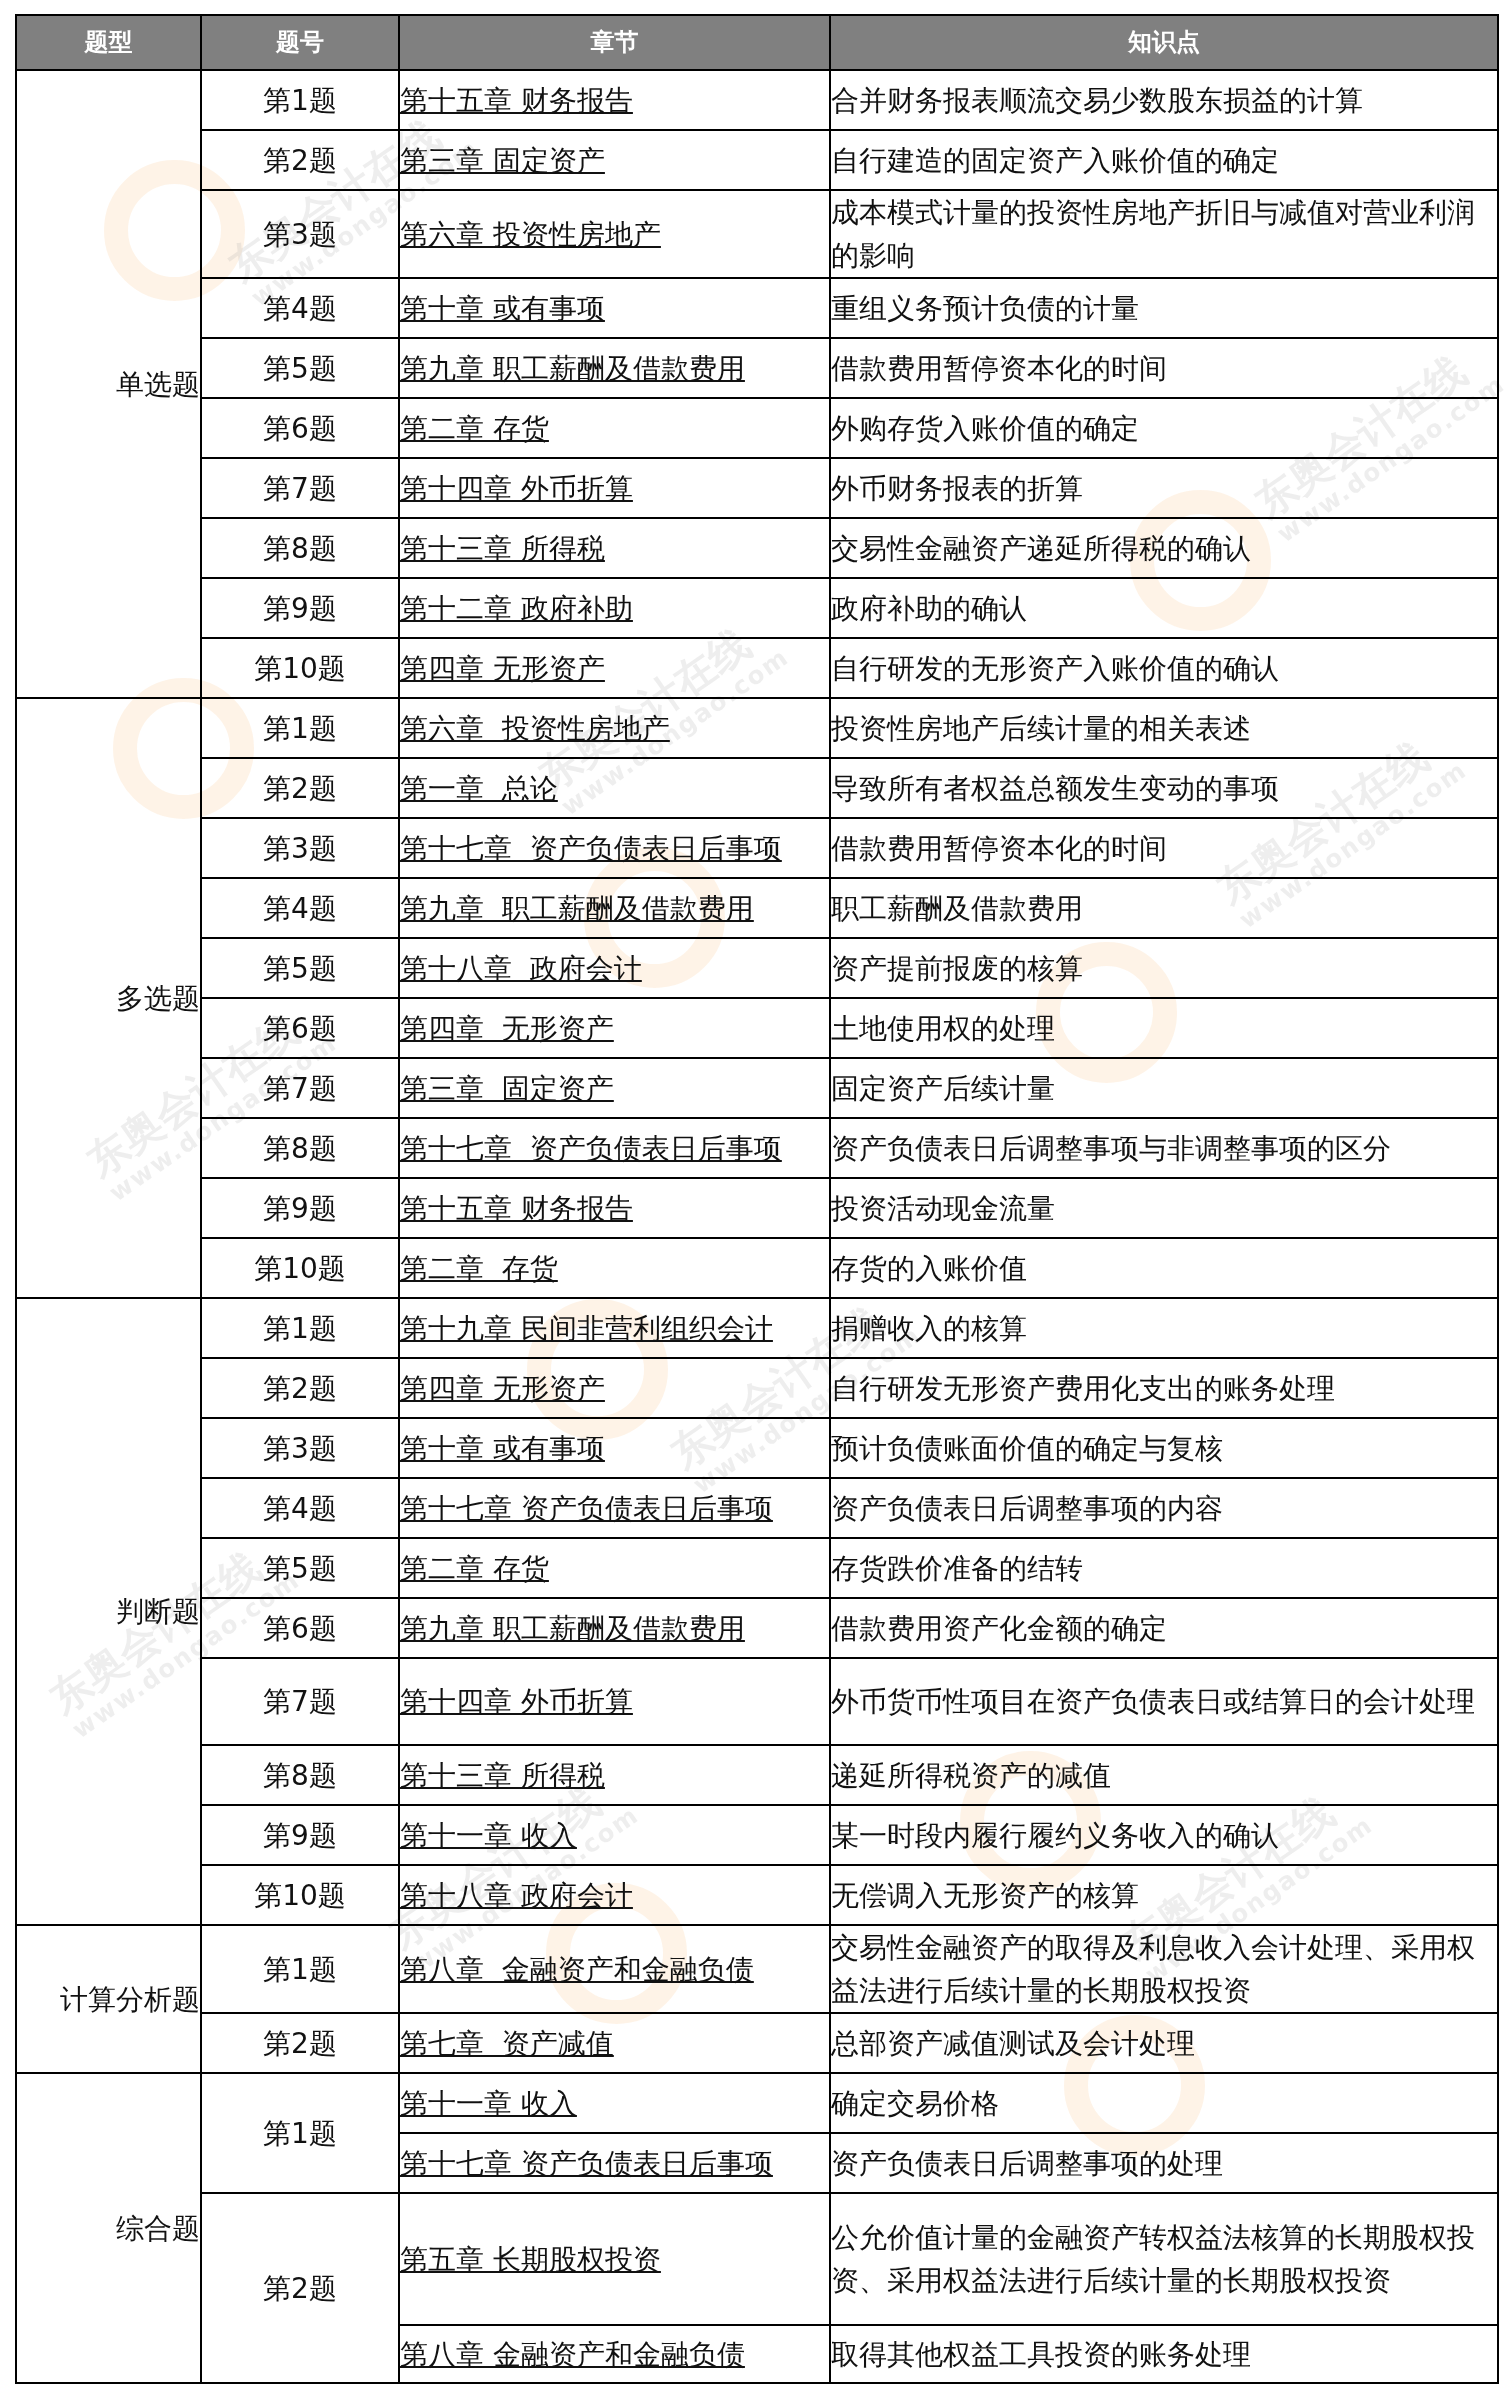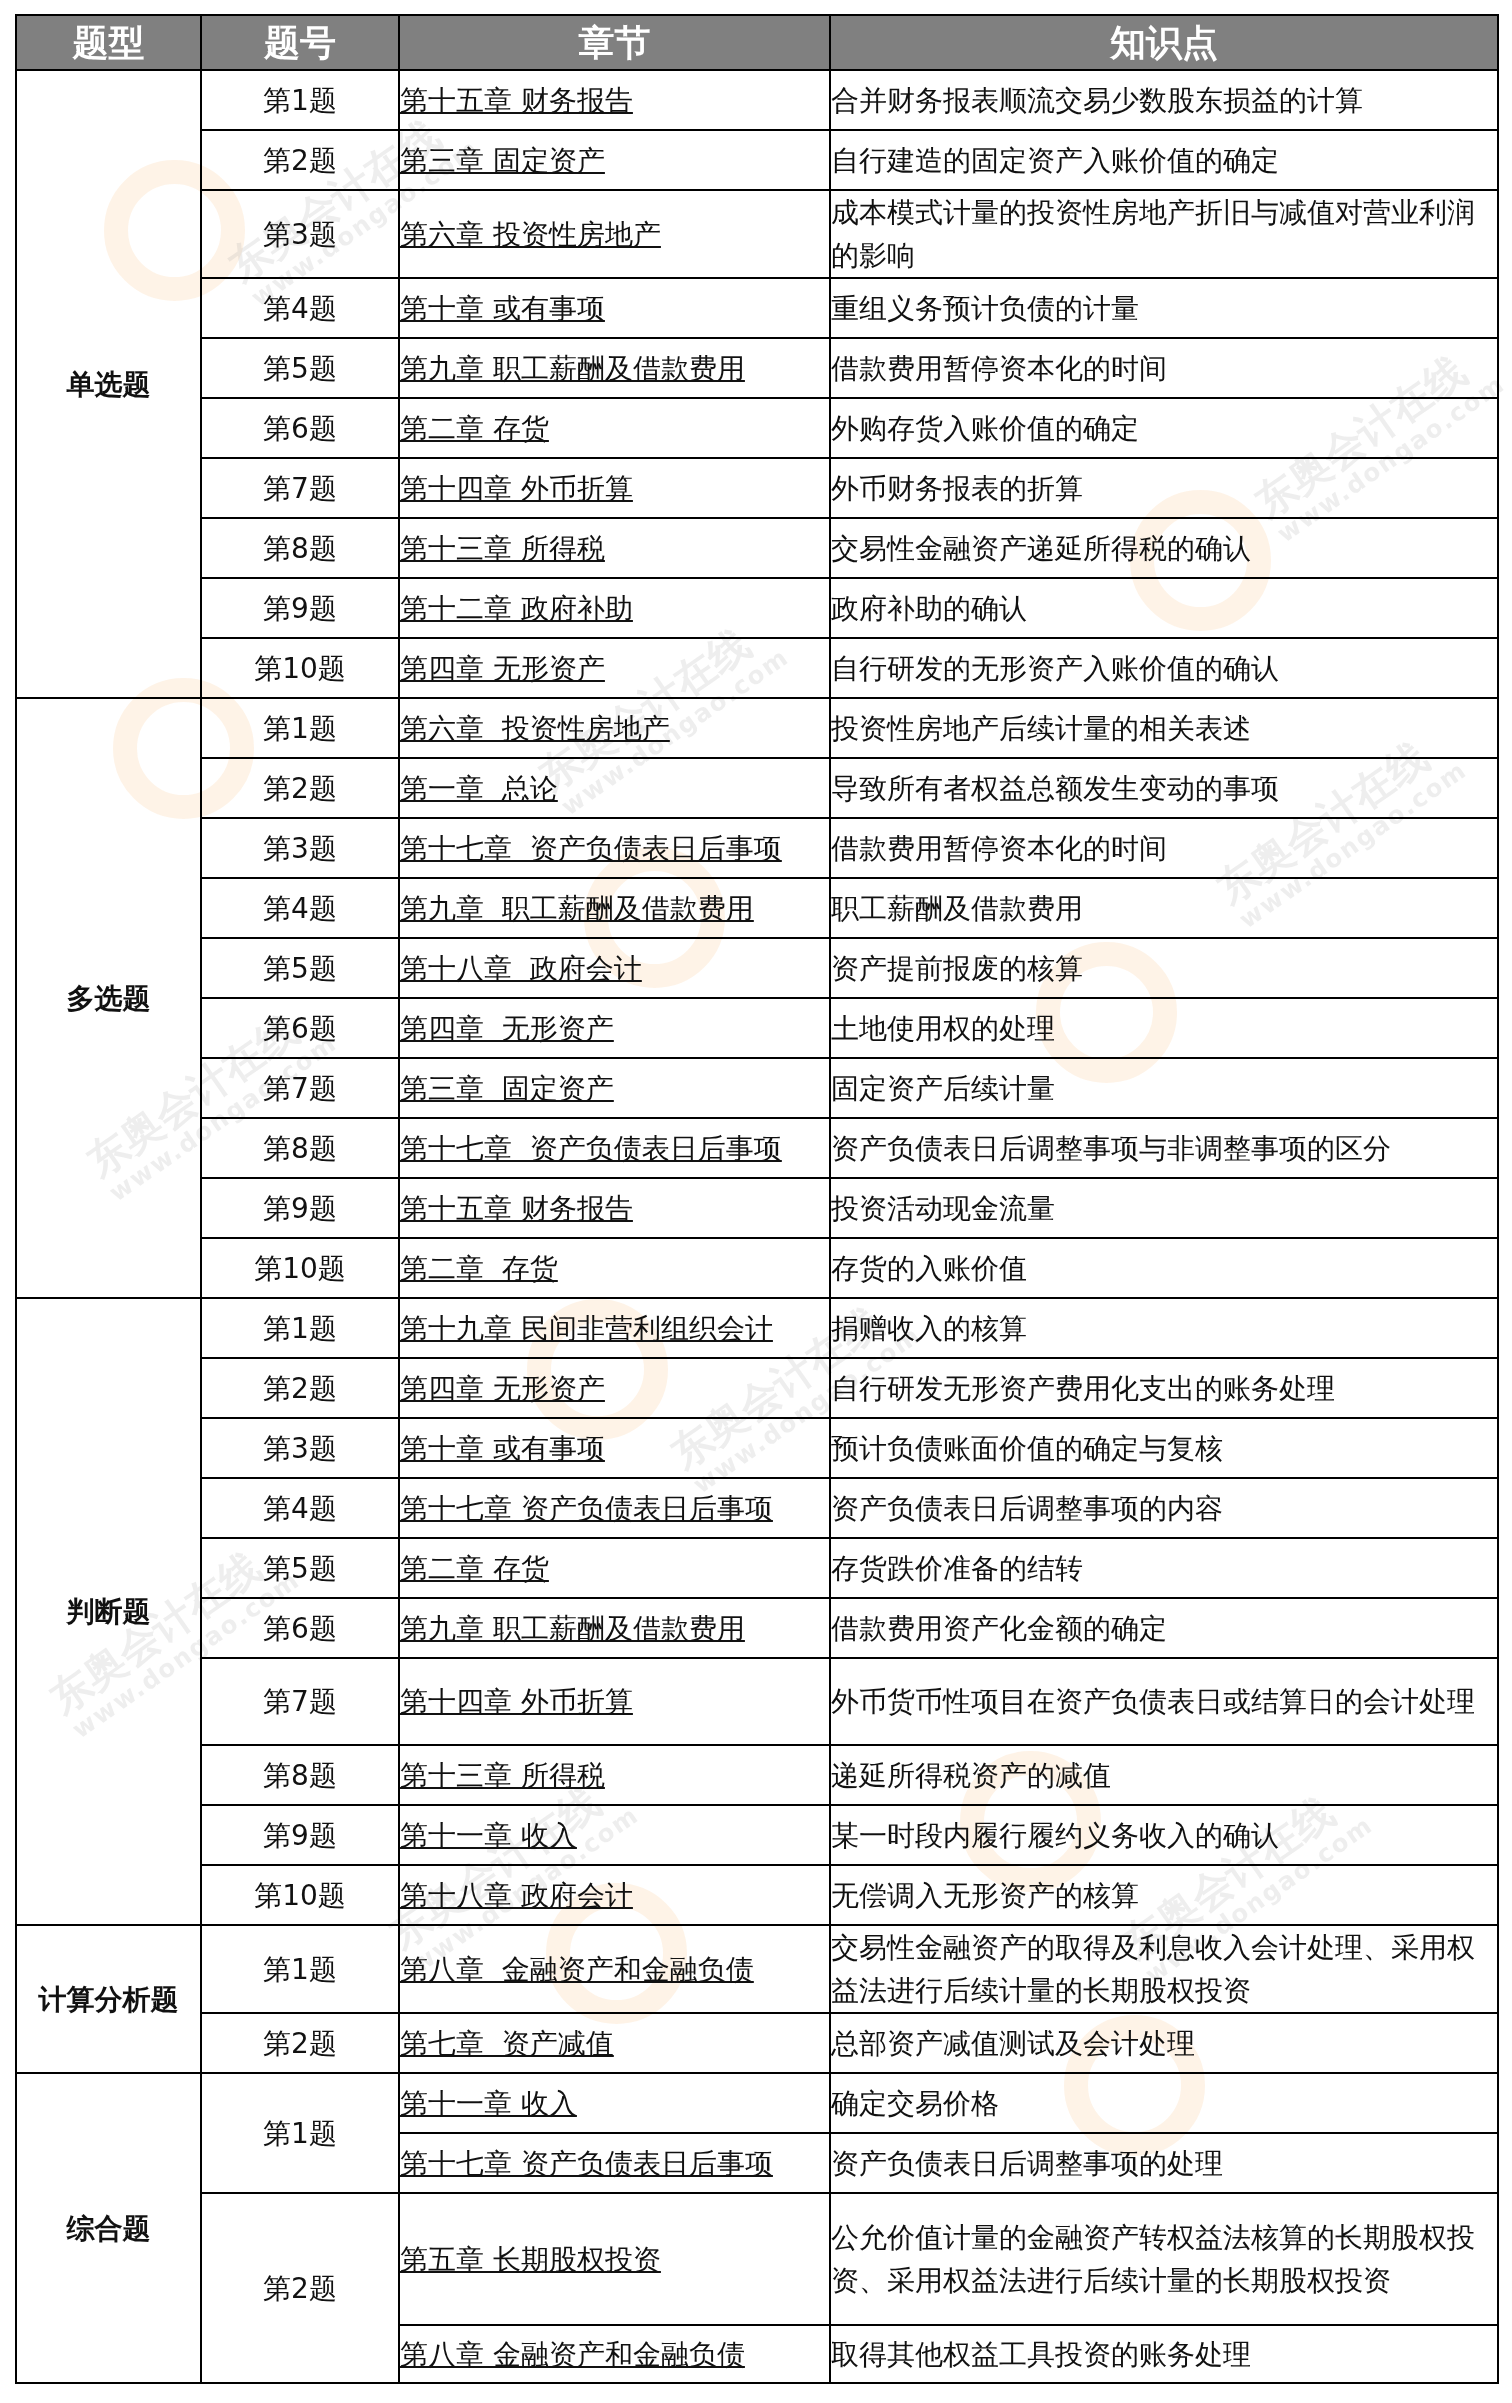--- a/index.html
+++ b/index.html
@@ -13,22 +13,22 @@
   .wm-text small { display: block; font-size: 24.5px; font-weight: bold; letter-spacing: 1.9px; }
   table.kp { position: absolute; left: 15px; top: 14px; width: 1481px;
              border-collapse: collapse; table-layout: fixed; z-index: 1; background: transparent; }
   table.kp col.c1 { width: 185px; }
   table.kp col.c2 { width: 198px; }
   table.kp col.c3 { width: 431px; }
   table.kp col.c4 { width: 668px; }
   table.kp th, table.kp td { border: 2.4px solid #000; padding: 0; font-size: 28px;
              line-height: 43px; color: #111; vertical-align: middle; }
   table.kp th { background: #808080; color: #ffffff; font-weight: bold; height: 53px;
-             text-align: center; font-size: 36px; }
-  td.type { text-align: center; font-weight: bold; }
+             text-align: center; font-size: 24px; }
+  td.type { text-align: right; font-weight: normal; }
   td.num { text-align: center; }
   td.chap { text-align: left; padding-left: 4.7px; white-space: pre; text-decoration: underline; }
   td.know { text-align: left; padding-left: 4.7px; padding-right: 7.5px; line-height: 38px; }
   tr.h64 td { height: 58px; }
   tr.h92 td { height: 85px; }
   tr.h140 td { height: 130px; }
   tr.h60 td { height: 56px; }
 </style>
 </head>
 <body>

